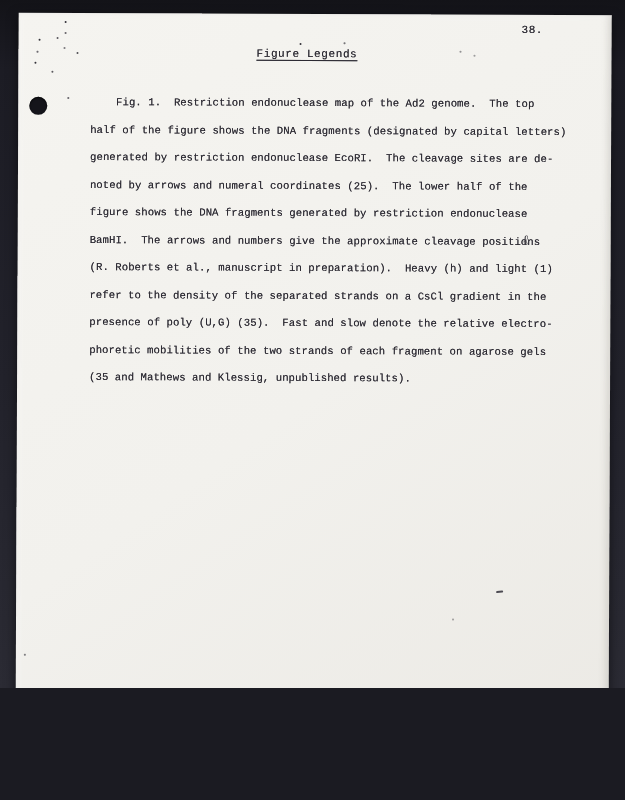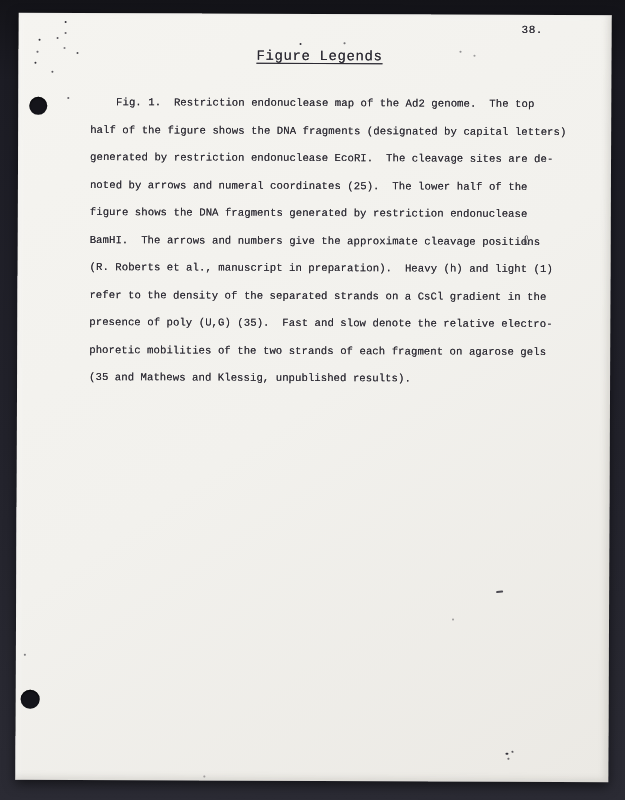--- a/index.html
+++ b/index.html
@@ -2,40 +2,40 @@
 <html><head>
 <meta charset="utf-8">
 <style>
   html, body { margin: 0; padding: 0; }
   body {
     width: 625px; height: 800px;
     font-family: "Liberation Mono", "DejaVu Sans Mono", monospace;
     background: #1b1b22;
   }
   .stage {
-    position: relative; width: 625px; height: 800px; overflow: hidden;
+    position: relative; width: 625px; height: 688px; overflow: hidden;
     background: linear-gradient(180deg, #131318 0%, #1c1c24 10%, #22222b 55%, #2b2b34 100%);
   }
   .paper {
     position: absolute; left: 17px; top: 14px; width: 593px; height: 767px;
     background: linear-gradient(145deg, #f5f4f0 0%, #f2f1ed 50%, #ebe9e4 100%);
     transform: rotate(0.25deg);
     transform-origin: 50% 50%;
     box-shadow: 0 4px 12px rgba(0,0,0,0.55),
                 inset -3px -2px 7px rgba(115,110,100,0.22),
                 inset 2px 2px 6px rgba(255,255,255,0.5);
   }
   .ink { color: #2b2932; text-shadow: 0 0 0.6px rgba(43,41,50,0.75); }
   .page-number {
     position: absolute; left: 503px; top: 9px;
     font-size: 11px; letter-spacing: 0.5px;
   }
   .heading {
     position: absolute; left: 238px; top: 34px;
-    font-size: 14px; letter-spacing: 0.6px;
+    font-size: 11px; letter-spacing: 0.6px;
     text-decoration: underline;
     text-underline-offset: 3px;
   }
   .legend { position: absolute; left: 72px; top: 76px; }
   .legend .line {
     white-space: pre;
     height: 27.55px; line-height: 27.55px;
     font-size: 10.65px; letter-spacing: 0.05px;
   }
   .annotation {

